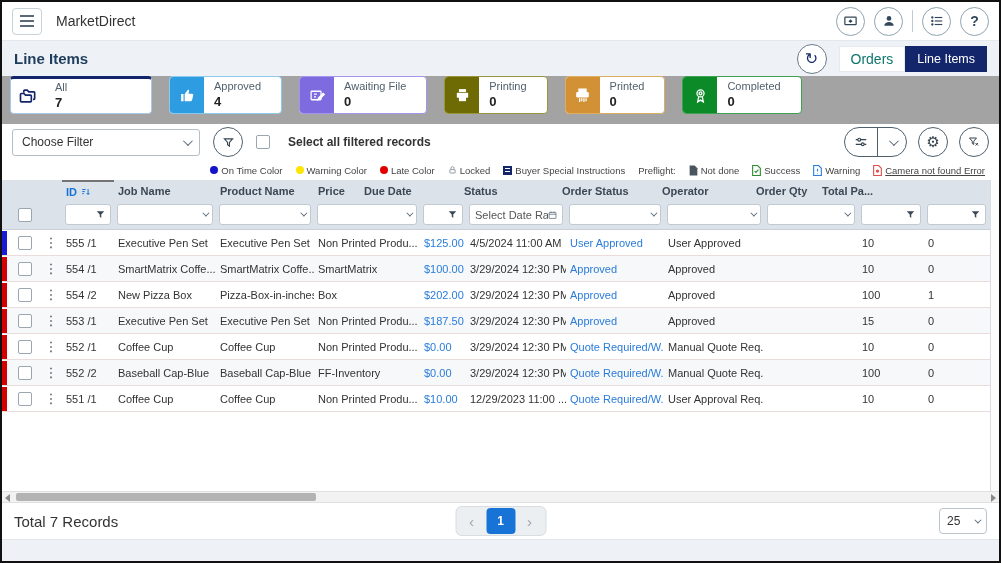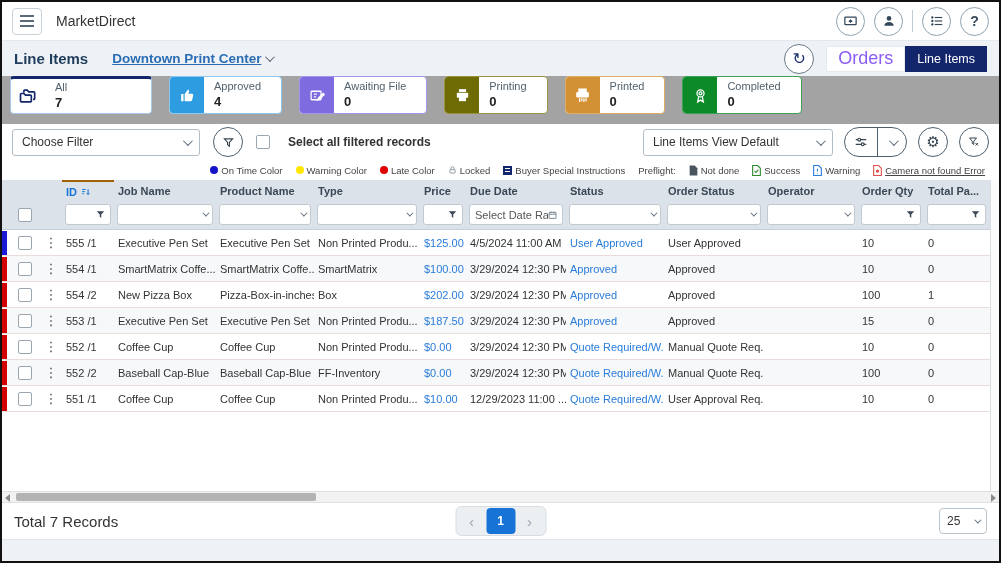--- a/index.html
+++ b/index.html
@@ -15,21 +15,21 @@
   .topbar-right { margin-left:auto; display:flex; align-items:center; gap:9px; }
   .icon-circle { width:29px; height:29px; border-radius:50%; border:1px solid #8fa3b0; background:#fff; color:#33475b; display:flex; align-items:center; justify-content:center; font-size:14px; font-weight:bold; cursor:pointer; }
   .vdivider { width:1px; height:22px; background:#c0ccd4; }
 
   
   .subheader { height:36px; flex:0 0 auto; background:#eef1f5; border-top:1px solid #e3e8ed; display:flex; align-items:center; padding:0 12px; }
   .page-title { font-size:15px; font-weight:bold; color:#1f3d5c; }
   .location-link { margin-left:24px; font-size:13.5px; font-weight:bold; color:#2a6db5; text-decoration:underline; display:flex; align-items:center; gap:4px; cursor:pointer; }
   .subheader-right { margin-left:auto; display:flex; align-items:center; gap:12px; }
   .refresh-btn { width:30px; height:30px; border-radius:50%; border:1px solid #6a7a88; background:#fff; color:#1a2d6e; font-size:16px; line-height:1; display:flex; align-items:center; justify-content:center; cursor:pointer; }
-  .btn-orders { height:26px; padding:0 11px; background:#fff; color:#8b5cf6; border:1px solid #e6eaee; font-size:18px; cursor:pointer; }
+  .btn-orders { height:26px; padding:0 11px; background:#fff; color:#0f766e; border:1px solid #e6eaee; font-size:14px; cursor:pointer; }
   .btn-lineitems { height:26px; padding:0 11px; background:#14266b; color:#fff; border:1px solid #14266b; font-size:12.5px; cursor:pointer; }
 
   
   .cards-row { height:48px; flex:0 0 auto; display:flex; align-items:flex-start; gap:17px; padding:0 8px; background:#a3a3a3; }
   .card { height:38px; display:flex; align-items:stretch; border:1px solid #ccc; border-radius:4px; background:#fff; overflow:hidden; cursor:pointer; }
   .card-icon { width:34px; display:flex; align-items:center; justify-content:center; color:#fff; flex:0 0 auto; }
   .card-text { padding:3px 20px 3px 10px; display:flex; flex-direction:column; justify-content:center; }
   .card-label { font-size:11px; color:#51616e; line-height:1.25; white-space:nowrap; }
   .card-count { font-size:13px; font-weight:bold; color:#222; line-height:1.25; }
   .card-all { border-top-width:3px; min-width:142px; }
@@ -56,21 +56,21 @@
   .dot { width:8px; height:8px; border-radius:50%; }
   .sq { width:9px; height:9px; position:relative; }
   .sq::after { content:""; position:absolute; left:2px; right:2px; top:2px; height:1px; background:#fff; box-shadow:0 3px 0 #fff; }
 
   
   .grid { flex:1 1 auto; display:flex; flex-direction:column; position:relative; min-height:0; }
   .grid-header { background:#dbe2e9; flex:0 0 auto; border-bottom:1px solid #c8d0d8; }
   .hdr-row { display:flex; height:22px; align-items:center; }
   .flt-row { display:flex; height:27px; align-items:center; padding-bottom:2px; }
   .hcell { font-size:11px; font-weight:bold; color:#3b4754; padding:0 4px; white-space:nowrap; overflow:hidden; height:100%; display:flex; align-items:center; gap:4px; }
-  .hcell-id { color:#1773d6; border-top:2px solid #a16207; justify-content:flex-start; }
+  .hcell-id { color:#1773d6; border-top:2px solid #737373; justify-content:flex-start; }
   .fcell { padding:0 3px; height:100%; display:flex; align-items:center; }
   .finput { width:100%; height:21px; background:#fff; border:1px solid #c2cad1; border-radius:3px; display:flex; align-items:center; justify-content:space-between; padding:0 5px; font-size:11px; color:#555; cursor:pointer; }
   .finput .ph { overflow:hidden; white-space:nowrap; }
 
   .col-bar{width:8px;flex:0 0 auto;} .col-check{width:30px;flex:0 0 auto;justify-content:center;}
   .col-kebab{width:22px;flex:0 0 auto;} .col-id{width:52px;flex:0 0 auto;}
   .col-job{width:102px;flex:0 0 auto;} .col-product{width:98px;flex:0 0 auto;}
   .col-type{width:106px;flex:0 0 auto;} .col-price{width:46px;flex:0 0 auto;}
   .col-due{width:100px;flex:0 0 auto;} .col-status{width:98px;flex:0 0 auto;}
   .col-orderstatus{width:100px;flex:0 0 auto;} .col-operator{width:94px;flex:0 0 auto;}
@@ -138,24 +138,20 @@
             <circle cx="4" cy="18" r="1" fill="#33475b"></circle>
             <path d="M8 18h13"></path>
           </svg>
       </button>
       <button class="icon-circle">?</button>
     </div>
   </header>
 
   <div class="subheader">
     <span class="page-title">Line Items</span>
-    <a class="location-link">
-      <span>Downtown Print Center</span>
-      <span class="chev"></span>
-    </a>
     <div class="subheader-right">
       <button class="refresh-btn">↻</button>
       <div style="display:flex;">
         <button class="btn-orders">Orders</button>
         <button class="btn-lineitems">Line Items</button>
       </div>
     </div>
   </div>
 
   <div class="cards-row">
@@ -244,24 +240,20 @@
     <button class="circle-btn">
       <svg width="11" height="11" viewBox="0 0 24 24" fill="none" stroke="#34434f" stroke-width="2.4">
           <path d="M3 4h18l-7 8v8l-4-3v-5z"></path>
         </svg>
     </button>
     <div class="selectall-wrap">
       <div class="checkbox"></div>
       <span class="select-all-label">Select all filtered records</span>
     </div>
     <div class="filter-right">
-      <div class="select-box view-select">
-        <span>Line Items View Default</span>
-        <span class="chev"></span>
-      </div>
       <div class="split-btn">
         <div class="split-left">
           <svg width="14" height="14" viewBox="0 0 24 24" fill="none" stroke="#34434f" stroke-width="2">
               <path d="M3 8h18M3 16h18"></path>
               <circle cx="9" cy="8" r="2.4" fill="#fff"></circle>
               <circle cx="15" cy="16" r="2.4" fill="#fff"></circle>
             </svg>
         </div>
         <div class="split-right">
             <span class="chev"></span>
@@ -339,21 +331,20 @@
         <div class="hcell col-kebab"></div>
         <div class="hcell col-id hcell-id">
           <span>ID</span>
           <svg width="10" height="10" viewBox="0 0 24 24" fill="none" stroke="#1773d6" stroke-width="2.4">
               <path d="M3 6h8M3 11h6M3 16h4"></path>
               <path d="M17 5v13M13.5 14.5L17 18l3.5-3.5"></path>
             </svg>
         </div>
         <div class="hcell col-job">Job Name</div>
         <div class="hcell col-product">Product Name</div>
-        <div class="hcell col-type">Type</div>
         <div class="hcell col-price">Price</div>
         <div class="hcell col-due">Due Date</div>
         <div class="hcell col-status">Status</div>
         <div class="hcell col-orderstatus">Order Status</div>
         <div class="hcell col-operator">Operator</div>
         <div class="hcell col-qty">Order Qty</div>
         <div class="hcell col-total">Total Pa...</div>
       </div>
       <div class="flt-row">
         <div class="fcell col-bar"></div>

